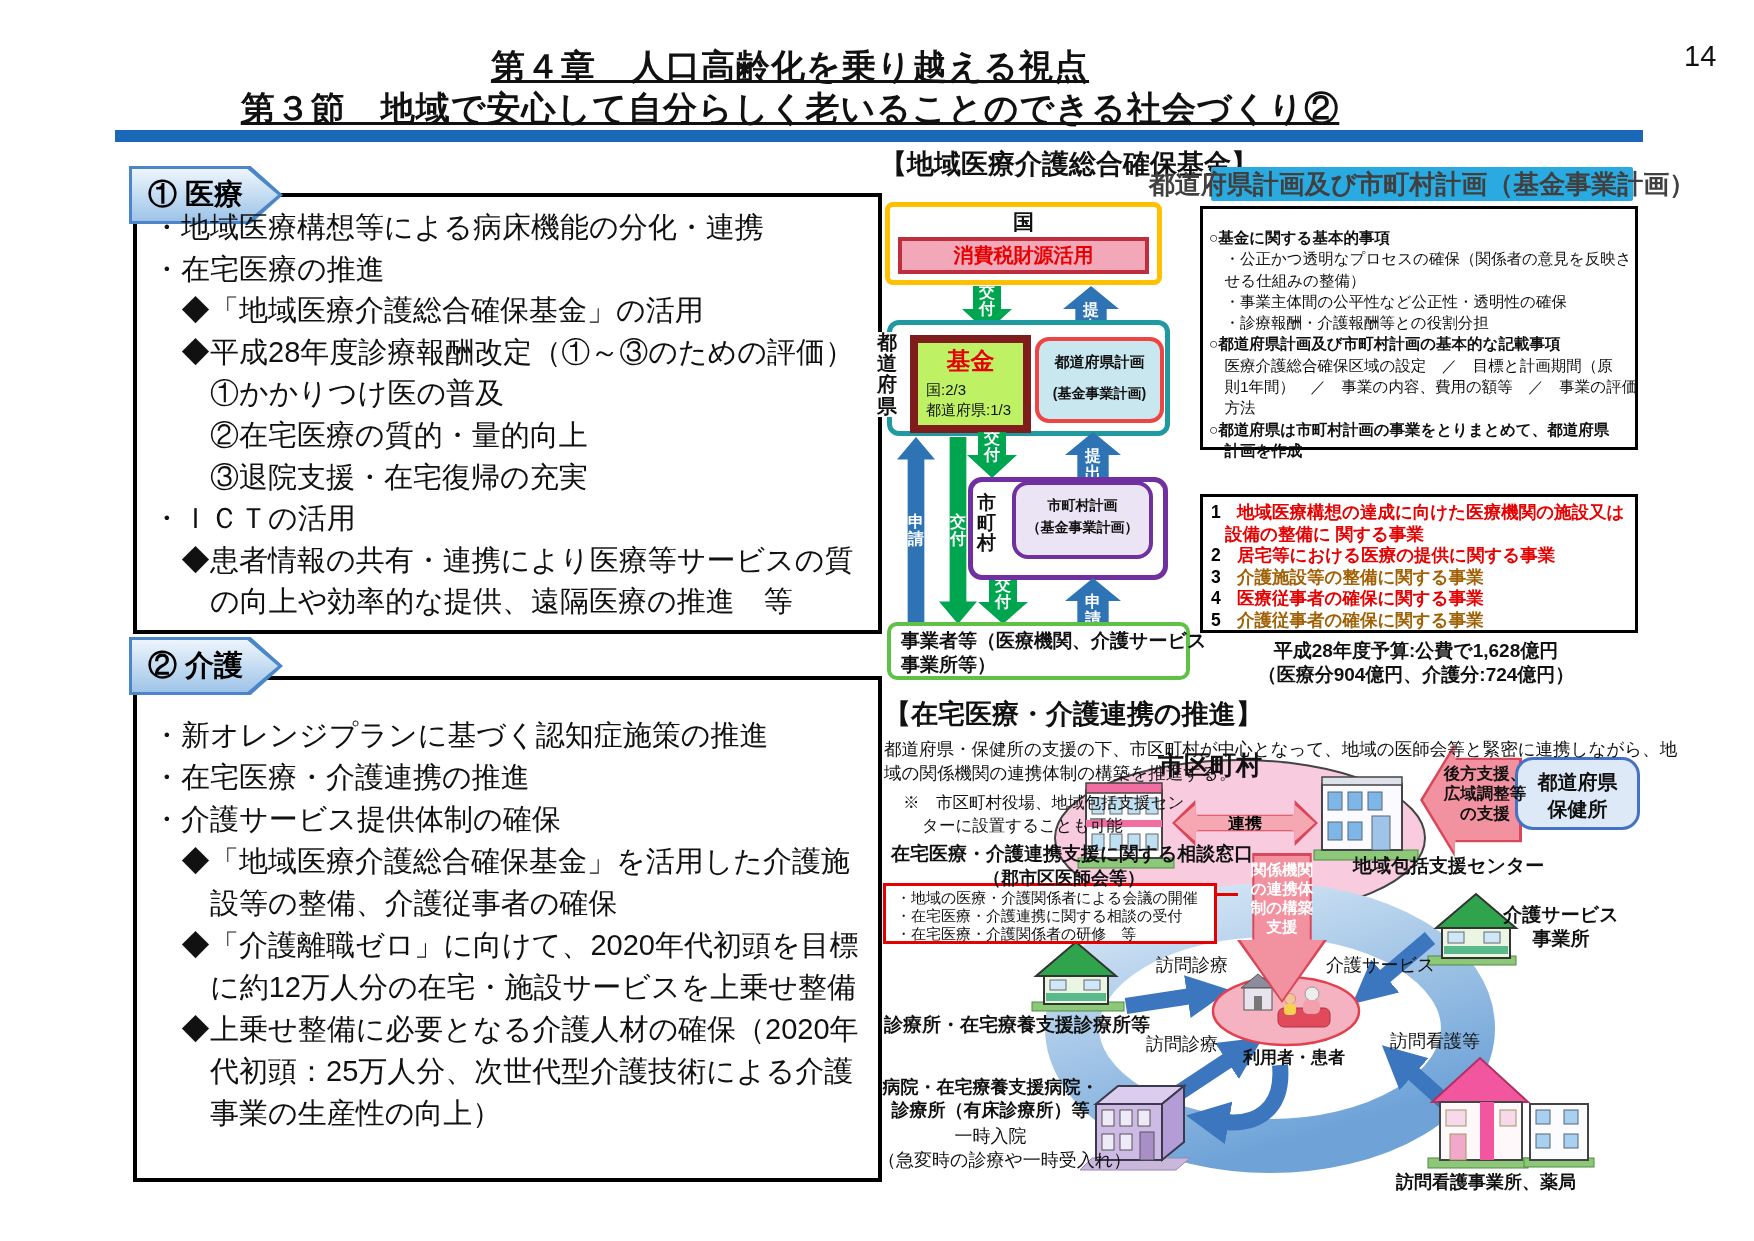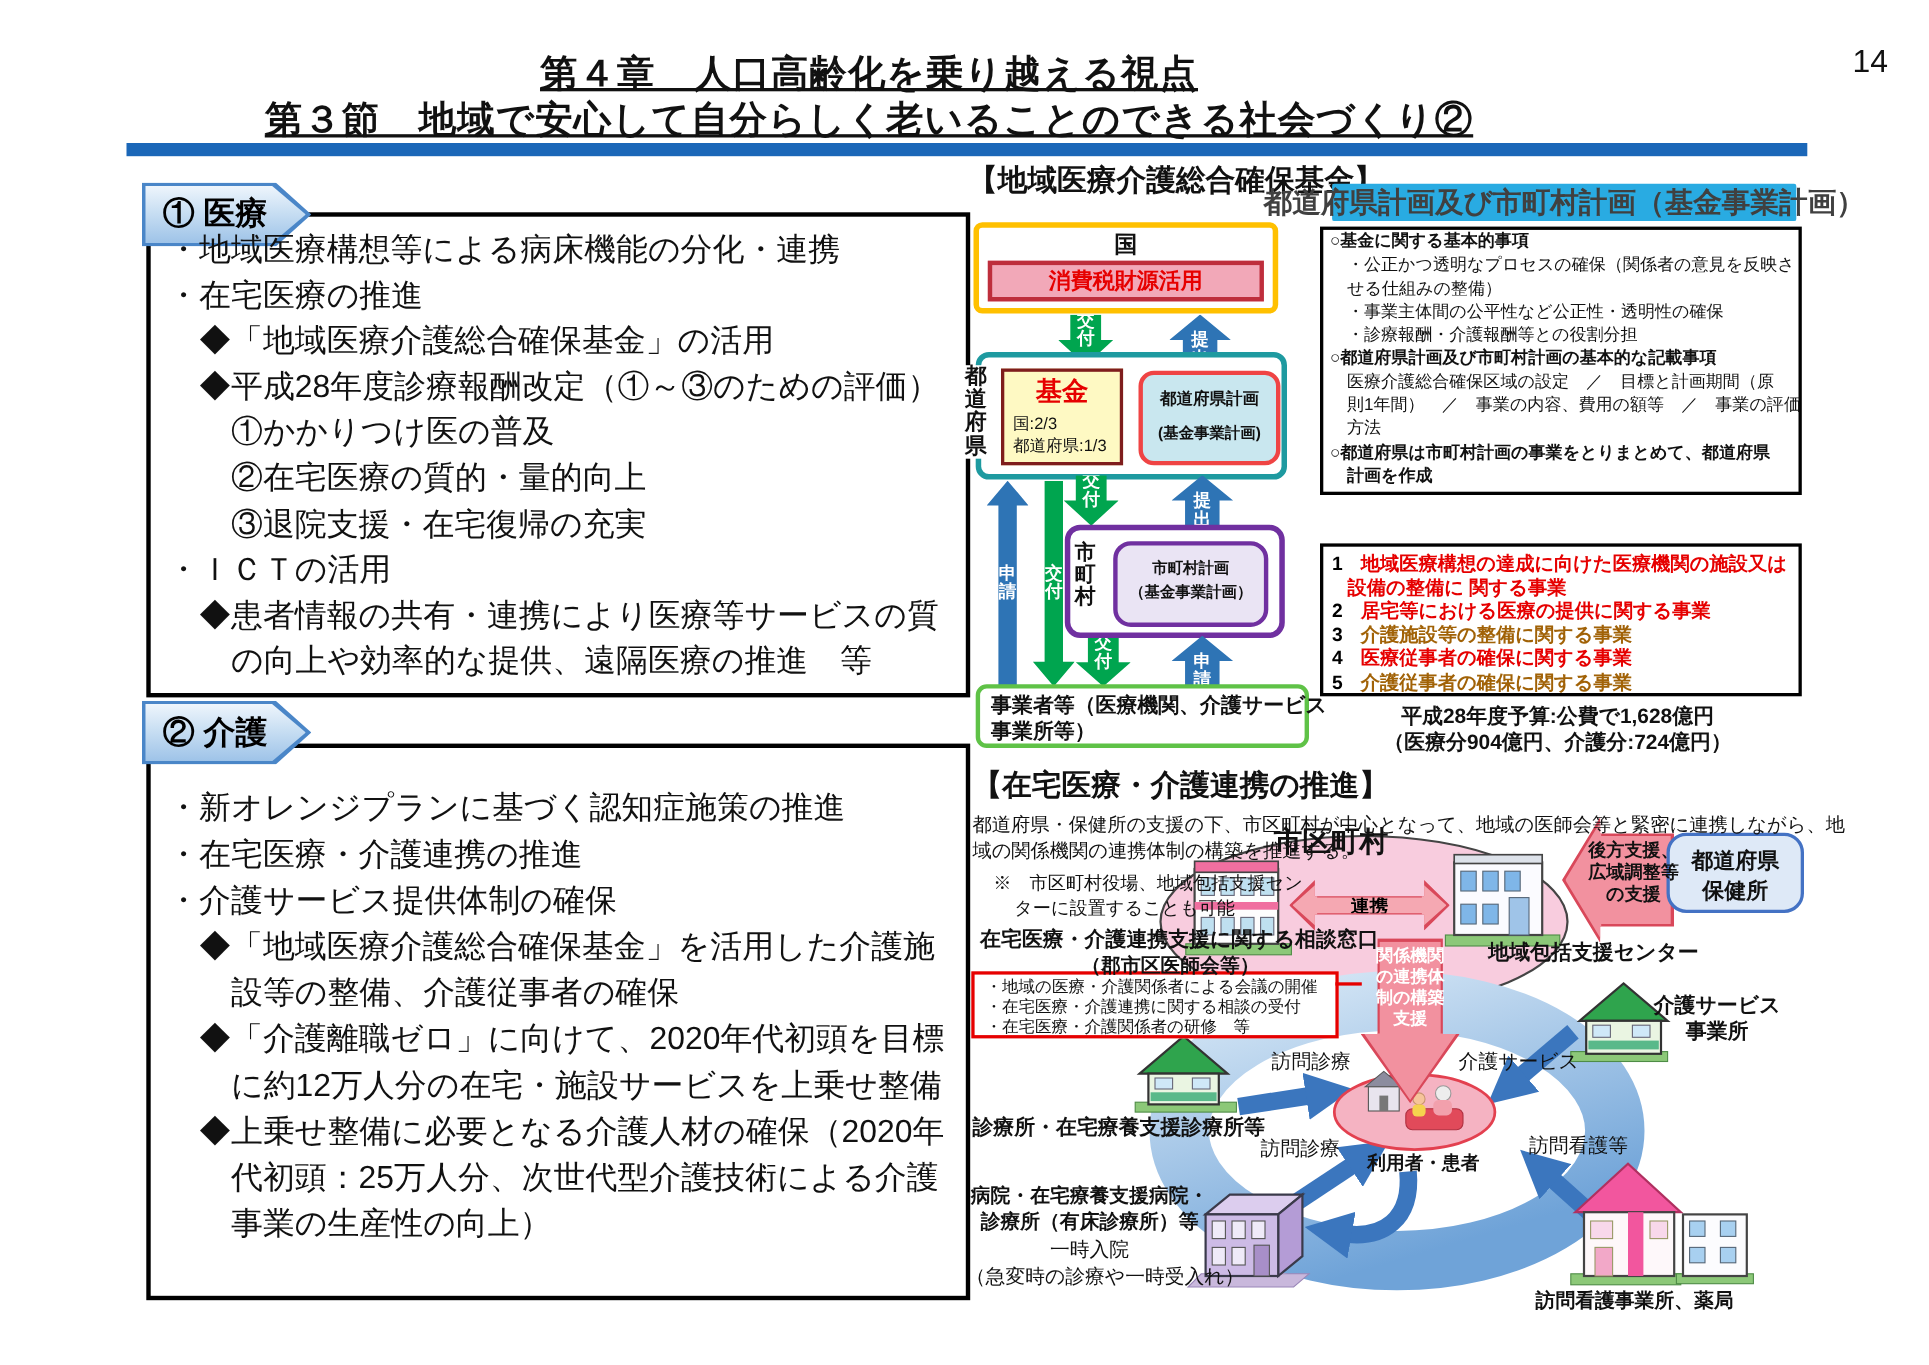--- a/index.html
+++ b/index.html
@@ -24,21 +24,21 @@
             background:linear-gradient(#EEF5FC 0%,#C9DFF3 45%,#9EC3E8 100%);
             display:flex;align-items:center;padding-left:16px;font-weight:bold;font-size:29px;color:#000;}
   .body-line{font-size:29px;line-height:41.6px;white-space:nowrap;}
   .body-line2{font-size:29px;line-height:42px;white-space:nowrap;}
 
   
   .kuni-box{border:5px solid #FFC000;border-radius:8px;background:#fff;}
   .tax-box{background:#F2A8B8;border:4px solid #BE2E3C;color:#E60000;font-weight:bold;font-size:20px;
            display:flex;align-items:center;justify-content:center;}
   .pref-box{border:5px solid #1E9AA0;border-radius:12px;background:#fff;}
-  .kikin-box{background:#fef9c3;border:3px solid #7f1d1d;}
+  .kikin-box{background:#bef264;border:8px solid #7f1d1d;}
   .prefplan-box{background:#C9E7EF;border:4px solid #ef4444;border-radius:14px;}
   .muni-box{border:5px solid #7030A0;border-radius:14px;background:#fff;}
   .muniplan-box{background:#EAE4F4;border:4px solid #7030A0;border-radius:16px;}
   .jigyo-box{border:4px solid #5FC247;border-radius:10px;background:#fff;}
   .vtext{width:24px;word-break:break-all;line-height:1.06;font-weight:bold;}
 
   .arrow{display:flex;align-items:center;justify-content:center;}
   .ar-g{background:#00A54F;}
   .ar-b{background:#2E74B5;}
   .ar-down{clip-path:polygon(22% 0,78% 0,78% 50%,100% 50%,50% 100%,0 50%,22% 50%);}
@@ -163,40 +163,40 @@
 
   <div class="abs arrow ar-b ar-up-long" style="left:897px;top:437px;width:38px;height:187px;">
     <span class="ar-txt">申請</span>
   </div>
   <div class="abs arrow ar-g ar-down-long" style="left:939px;top:437px;width:38px;height:187px;">
     <span class="ar-txt">交付</span>
   </div>
 
   <div class="abs muni-box" style="left:968px;top:477px;width:190px;height:93px;"></div>
   <div class="abs vtext" style="left:977px;top:493px;font-size:19px;">市町村</div>
-  <div class="abs muniplan-box" style="left:1012px;top:492px;width:133px;height:70px;">
+  <div class="abs muniplan-box" style="left:1012px;top:481px;width:133px;height:70px;">
     <div class="abs b ctr nw" style="left:0;top:12px;width:100%;font-size:14px;">市町村計画</div>
     <div class="abs b ctr nw" style="left:0;top:34px;width:100%;font-size:14px;">（基金事業計画）</div>
   </div>
 
   <div class="abs arrow ar-g ar-down" style="left:978px;top:580px;width:50px;height:44px;">
     <span class="ar-txt pad-dn">交付</span>
   </div>
   <div class="abs arrow ar-b ar-up" style="left:1065px;top:578px;width:56px;height:46px;">
     <span class="ar-txt pad-up">申請</span>
   </div>
 
   <div class="abs jigyo-box" style="left:887px;top:622px;width:295px;height:50px;">
     <div class="abs b nw" style="left:10px;top:2px;font-size:19px;">事業者等（医療機関、介護サービス</div>
     <div class="abs b nw" style="left:10px;top:26px;font-size:19px;">事業所等）</div>
   </div>
 
   <div class="abs hdr-blue nw" style="left:1211px;top:167px;width:422px;height:34px;">都道府県計画及び市町村計画（基金事業計画）</div>
   <div class="abs panel" style="left:1200px;top:206px;width:432px;height:238px;">
-    <div style="padding:0 6px;">
+    <div style="padding:18px 6px;">
       <div class="plan-line b">○基金に関する基本的事項</div>
       <div class="plan-line">　・公正かつ透明なプロセスの確保（関係者の意見を反映さ</div>
       <div class="plan-line">　せる仕組みの整備）</div>
       <div class="plan-line">　・事業主体間の公平性など公正性・透明性の確保</div>
       <div class="plan-line">　・診療報酬・介護報酬等との役割分担</div>
       <div class="plan-line b">○都道府県計画及び市町村計画の基本的な記載事項</div>
       <div class="plan-line">　医療介護総合確保区域の設定　／　目標と計画期間（原</div>
       <div class="plan-line">　則1年間）　／　事業の内容、費用の額等　／　事業の評価</div>
       <div class="plan-line">　方法</div>
       <div class="plan-line b">○都道府県は市町村計画の事業をとりまとめて、都道府県</div>

